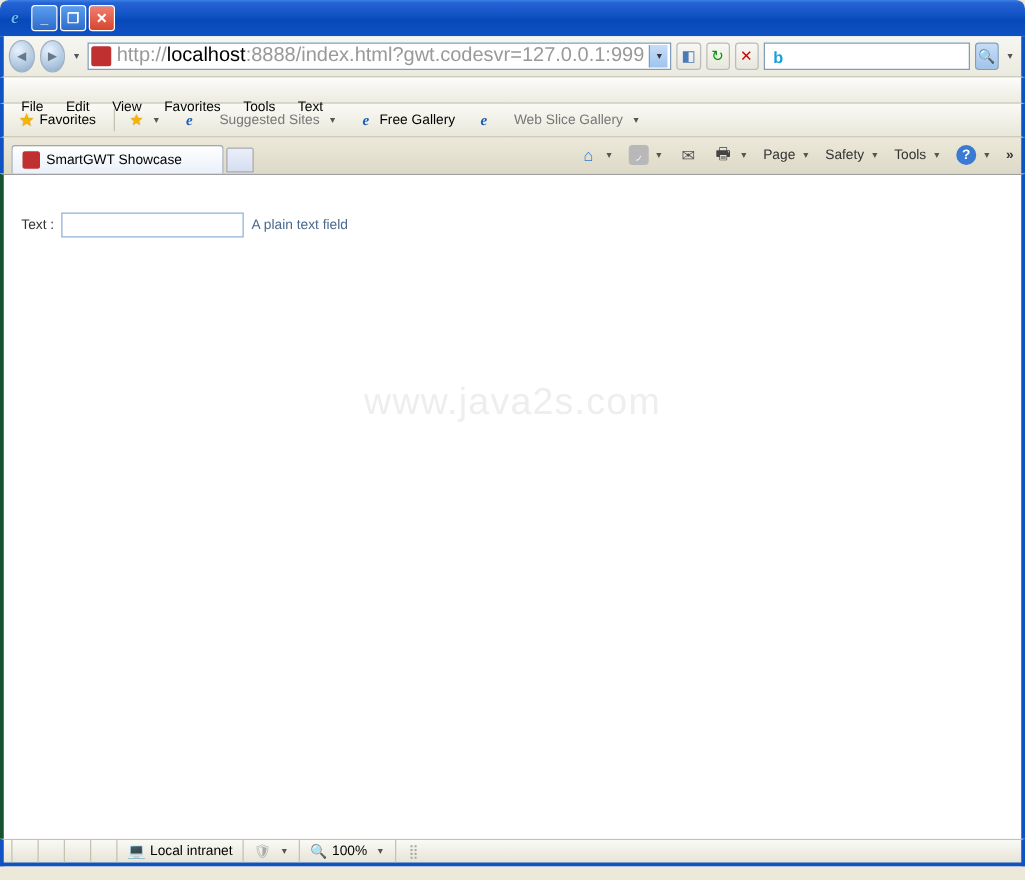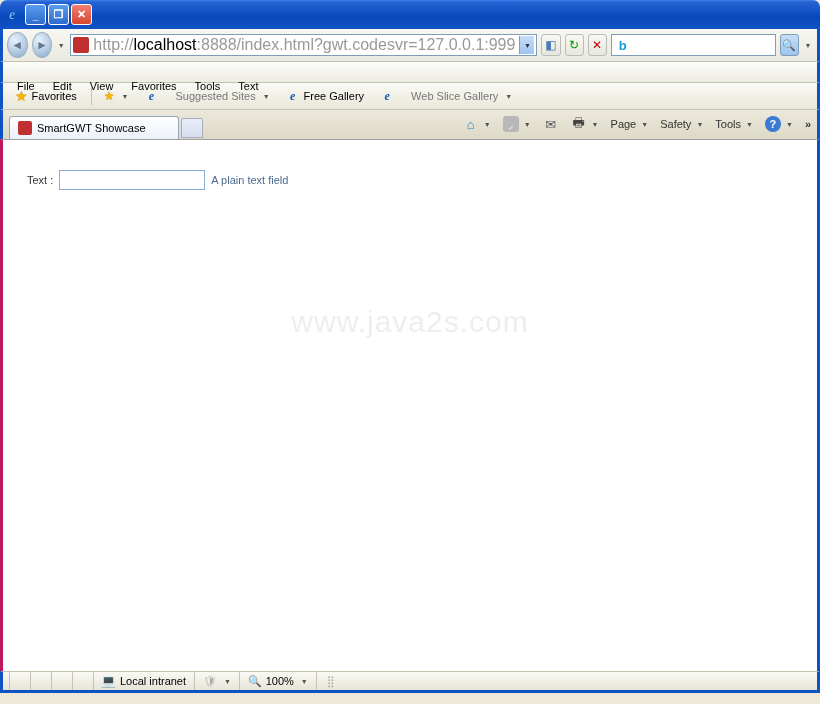--- a/index.html
+++ b/index.html
@@ -268,24 +268,24 @@
     .print-ic { color: #444; }
     .help-ic {
       background: #3a7ad4; color: #fff;
       border-radius: 50%; font-size: 11px; font-weight: bold;
     }
     .chevron { font-size: 11px; color: #333; font-weight: bold; margin-left: 4px; }
     
     .content {
       background: #fff;
       height: 532px;
-      border-left: 3px solid #be185d;
+      border-left: 3px solid #14532d;
       border-right: 3px solid #0f52c4;
       border-top: 1px solid #a0a0a0;
-      padding: 30px 24px;
+      padding: 30px 14px;
       position: relative;
     }
     .form-row {
       display: flex; align-items: center;
       gap: 6px;
       font-family: Verdana, Arial, sans-serif;
       font-size: 11px;
       color: #333;
     }
     .form-label { color: #333; }

